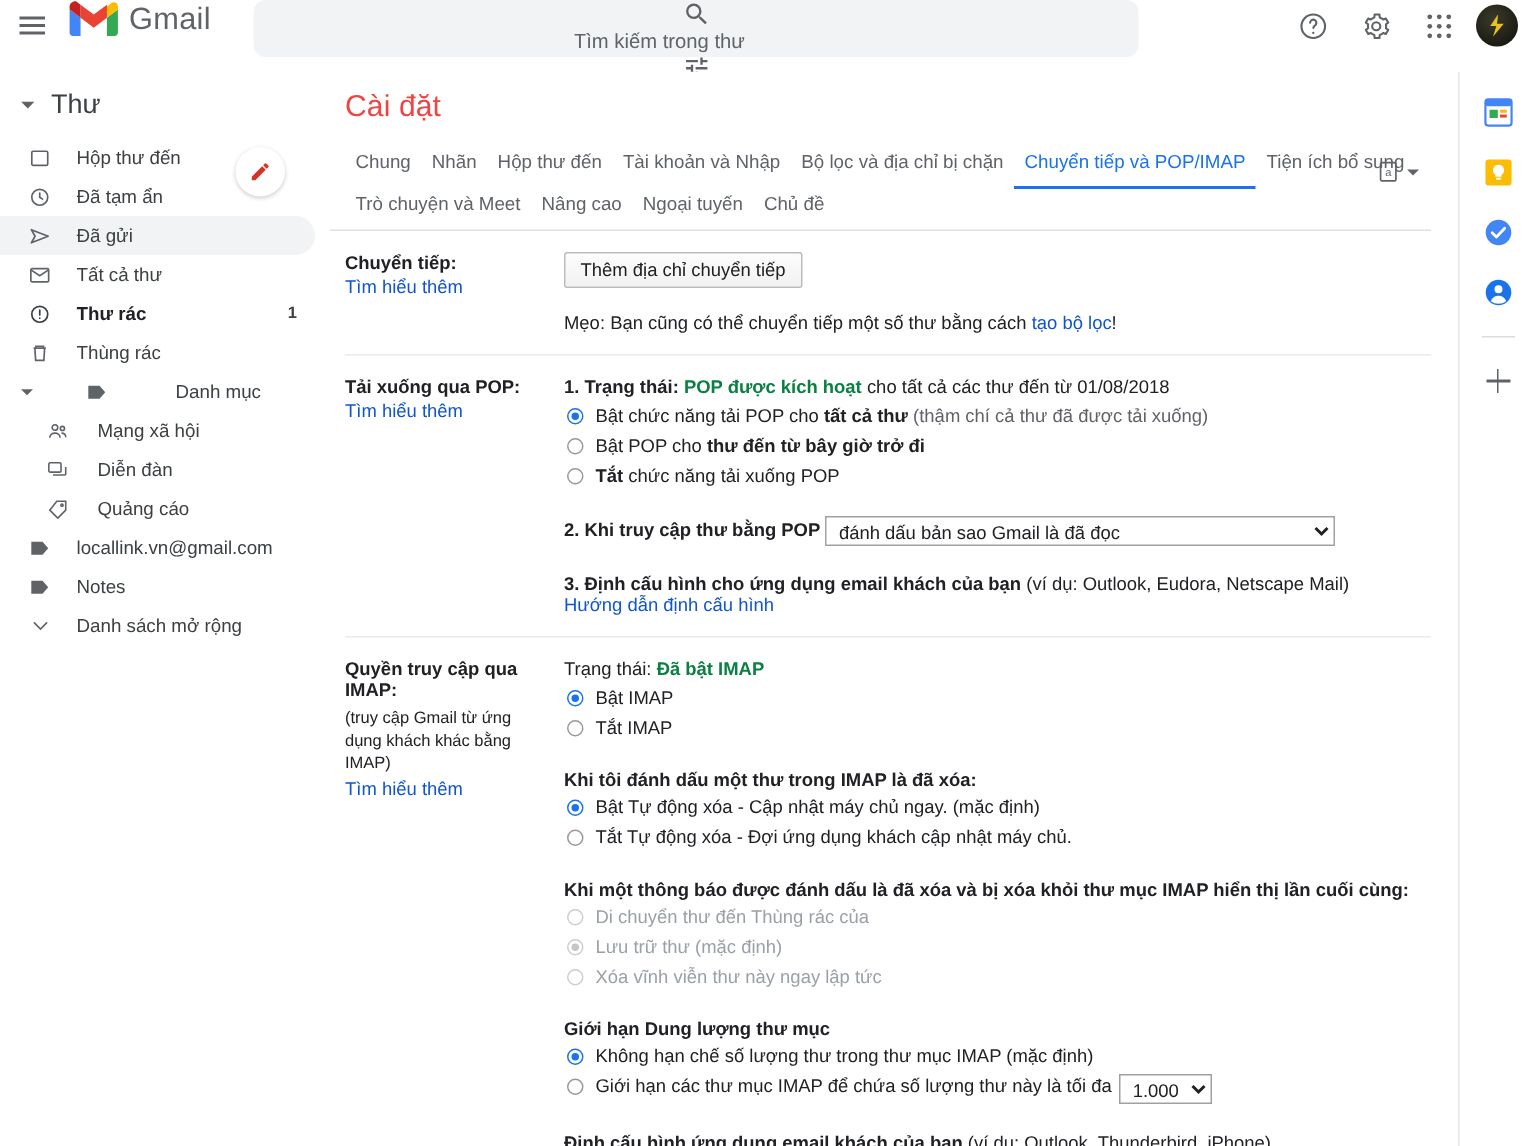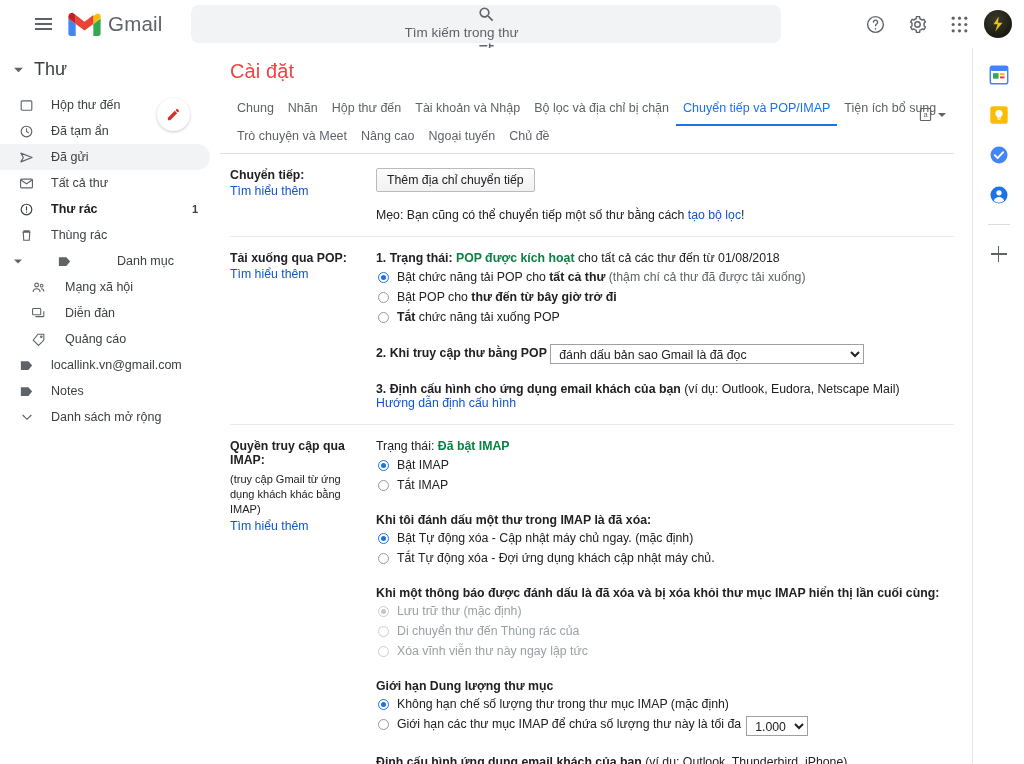--- a/index.html
+++ b/index.html
@@ -9,23 +9,23 @@
     overflow: hidden;
     background: #fff;
     font-family: "Liberation Sans", sans-serif;
     color: #202124;
   }
   .app { position: relative; width: 1024px; height: 764px; display: flex; flex-direction: column; }
 
   
   .topbar {
     height: 48px; flex: 0 0 48px;
-    display: flex; align-items: center;
+    display: flex; align-items: flex-start;
     background: #fff;
-    padding: 0 8px 0 26px;
+    padding: 0 8px 0 4px;
   }
   .hamburger { width: 34px; height: 34px; display: flex; align-items: center; justify-content: center; cursor: pointer; flex: 0 0 auto; }
   .hamburger span { display: block; width: 17px; height: 1.6px; background: #5f6368; position: relative; }
   .hamburger span::before, .hamburger span::after {
     content: ""; position: absolute; left: 0; width: 17px; height: 1.6px; background: #5f6368;
   }
   .hamburger span::before { top: -5px; }
   .hamburger span::after { top: 5px; }
 
   .brand { display: flex; align-items: center; margin-left: 8px; gap: 7px; }
@@ -148,21 +148,21 @@
   .radio.dis { border-color: #cdcdcd; }
   .radio.dis.on::after { background: #c6c6c6; }
   .rl-dis { color: #9aa0a6; }
 
   .numstep { margin-top: 18px; }
   .sel {
     font-family: "Liberation Sans", sans-serif; font-size: 12.3px;
     border: 1px solid #a0a0a0; background: #fff; color: #202124;
     padding: 2px 4px; height: 20px; vertical-align: middle;
   }
-  .sel-wide { width: 314px; }
+  .sel-wide { width: 340px; }
   .sel-small { width: 62px; }
   .sub-head { font-weight: bold; margin-top: 2px; margin-bottom: 2px; }
   .blockgap { margin-top: 19px; }
 
   
   .rightrail {
     width: 52px; flex: 0 0 52px;
     border-left: 1px solid #e6e6e6;
     display: flex; flex-direction: column; align-items: center;
     padding-top: 16px; gap: 18px; background: #fff;
@@ -517,26 +517,26 @@
               </div>
               <div class="radio-row">
                 <span class="radio"></span>
                 <span>Tắt Tự động xóa - Đợi ứng dụng khách cập nhật máy chủ.</span>
               </div>
             </div>
 
             <div class="blockgap">
               <div class="sub-head">Khi một thông báo được đánh dấu là đã xóa và bị xóa khỏi thư mục IMAP hiển thị lần cuối cùng:</div>
               <div class="radio-row">
+                <span class="radio dis"></span>
+                <span class="rl-dis">Di chuyển thư đến Thùng rác của</span>
+              </div>
+              <div class="radio-row">
                 <span class="radio dis on"></span>
                 <span class="rl-dis">Lưu trữ thư (mặc định)</span>
-              </div>
-              <div class="radio-row">
-                <span class="radio dis"></span>
-                <span class="rl-dis">Di chuyển thư đến Thùng rác của</span>
               </div>
               <div class="radio-row">
                 <span class="radio dis"></span>
                 <span class="rl-dis">Xóa vĩnh viễn thư này ngay lập tức</span>
               </div>
             </div>
 
             <div class="blockgap">
               <div class="sub-head">Giới hạn Dung lượng thư mục</div>
               <div class="radio-row">

